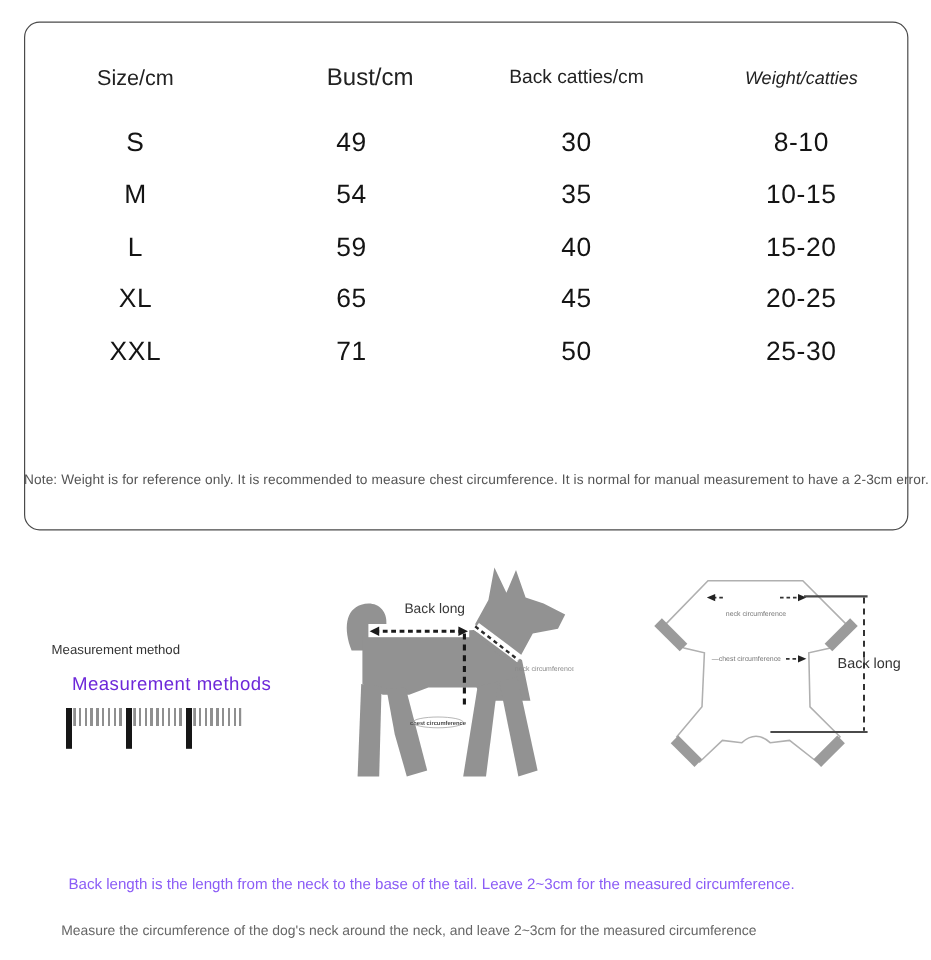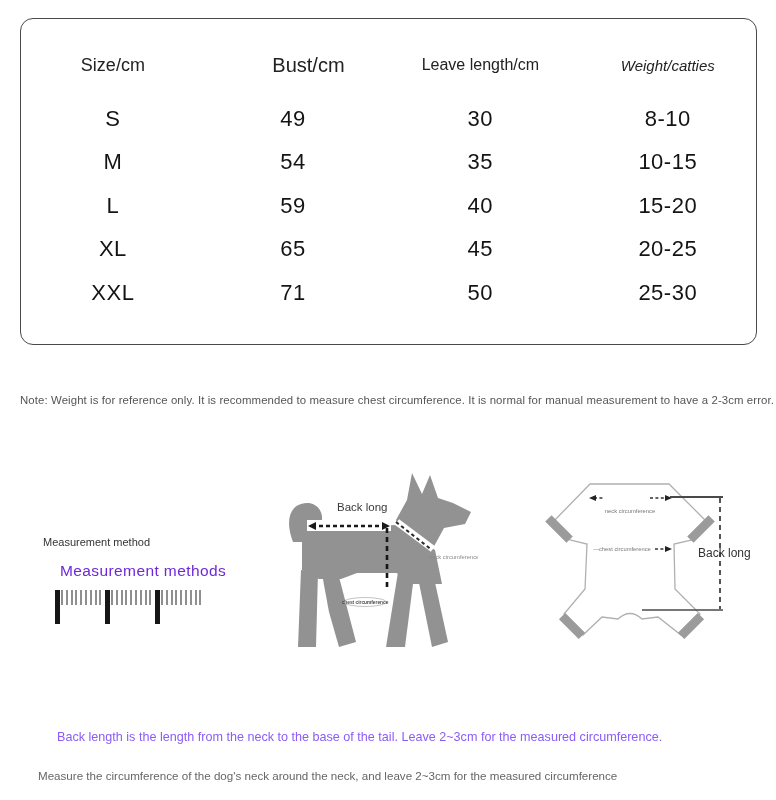--- a/index.html
+++ b/index.html
@@ -5,21 +5,21 @@
   * { margin:0; padding:0; box-sizing:border-box; }
   html,body { background:#ffffff; }
   body { font-family:"Liberation Sans", sans-serif; color:#1f1f1f; }
   .page {
     position:relative; width:776px; height:800px; background:#ffffff;
     overflow:hidden; margin:0 auto;
   }
 
   
   .size-table {
-    position:absolute; left:20px; top:18px; width:737px; height:327px;
+    position:absolute; left:20px; top:18px; width:737px; height:424px;
     border:1.5px solid #4a4a4a; border-radius:13px; background:#fff;
     display:grid;
     grid-template-columns:25% 24% 27% 24%;
     grid-template-rows:64px repeat(5, 43.5px);
     padding-top:14px;
     align-items:center; justify-items:center;
   }
   .size-table .h { font-weight:400; color:#222; }
   .size-table .h.c1 { font-size:18px; }
   .size-table .h.c2 { font-size:20px;margin-left:31px; }
@@ -44,31 +44,31 @@
 
   
   .dog-svg { position:absolute; left:285px; top:462px; width:193px; height:190px; }
   .garment-svg { position:absolute; left:538px; top:476px; width:230px; height:178px; }
   svg text { font-family:"Liberation Sans", sans-serif; }
 
   
   .instr { position:absolute; color:#666; white-space:nowrap; }
   .instr.i1 { left:55px; top:694px; font-size:11.3px; color:#6b6b6b; }
   .instr.i2 { left:57px; top:730px; font-size:12.6px; color:#8b5cf6; }
-  .instr.i3 { left:38px; top:769px; font-size:11.6px; color:#666; }
+  .instr.i3 { left:51px; top:769px; font-size:11.6px; color:#666; }
 </style>
 </head>
 <body>
 
 <div class="page">
 
   <div class="size-table">
     <div class="h c1">Size/cm</div>
     <div class="h c2">Bust/cm</div>
-    <div class="h c3">Leave length/cm</div>
+    <div class="h c3">Back catties/cm</div>
     <div class="h c4">Weight/catties</div>
 
     <div class="cell">S</div>
     <div class="cell">49</div>
     <div class="cell">30</div>
     <div class="cell">8-10</div>
 
     <div class="cell">M</div>
     <div class="cell">54</div>
     <div class="cell">35</div>

